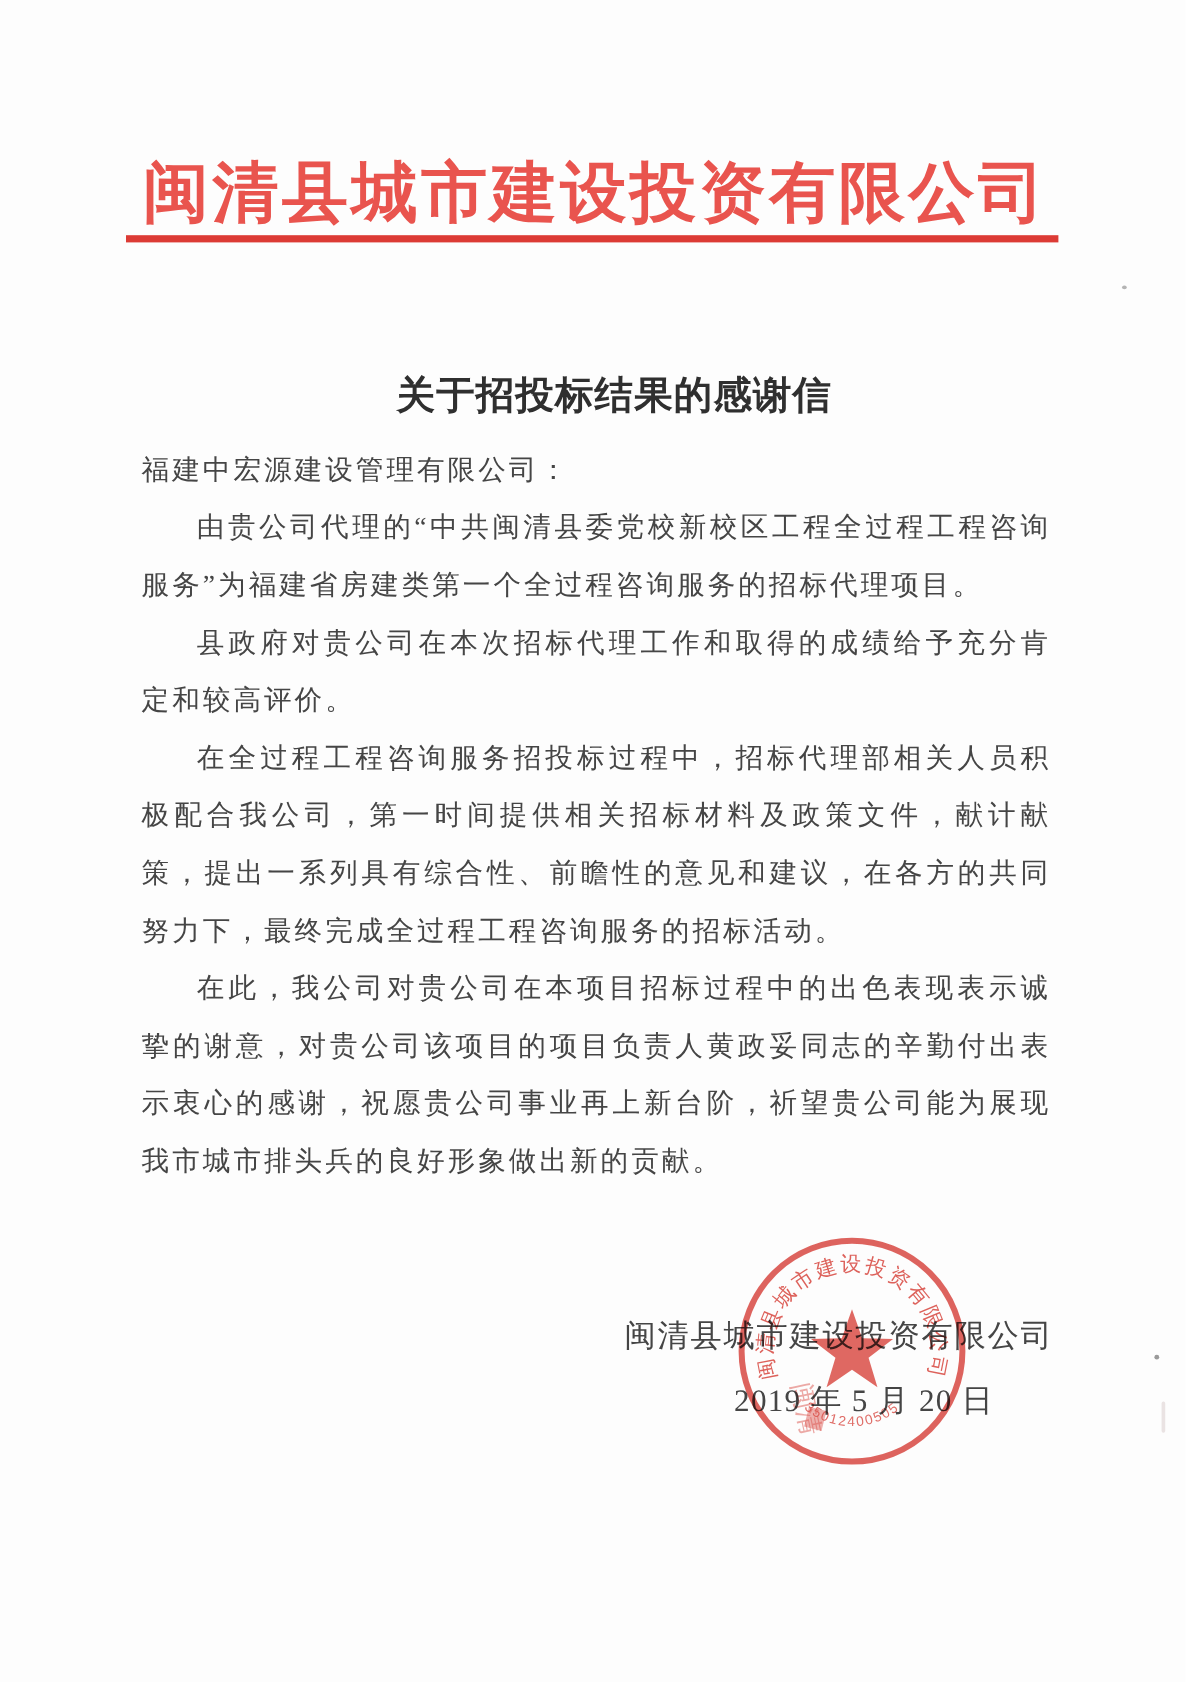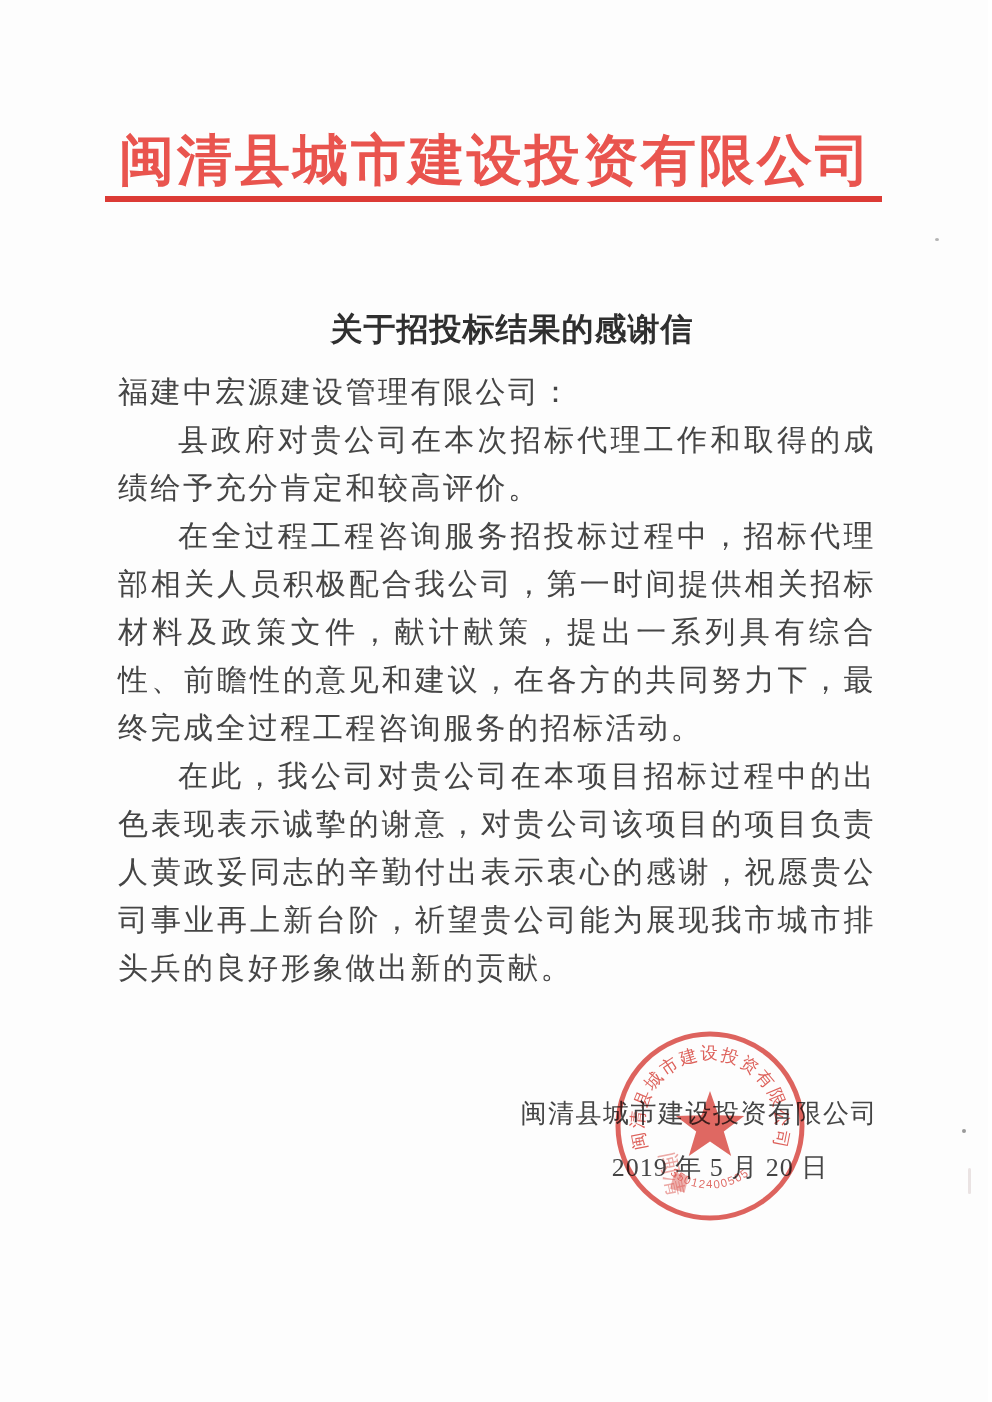--- a/index.html
+++ b/index.html
@@ -8,21 +8,21 @@
         background:#fdfdfd;font-family:"Liberation Serif",serif;color:#424242;}
   .letterhead{position:absolute;top:124px;left:0;width:992px;text-align:center;
         font-family:"Liberation Serif",serif;font-weight:700;font-size:55px;
         letter-spacing:3px;color:#e9544e;white-space:nowrap;}
   .letterhead-rule{position:absolute;top:196px;left:105px;width:777px;height:6px;
         background:#dc3b35;}
   .letter-title{position:absolute;top:292px;left:0;width:992px;text-align:center;
         font-family:"Liberation Sans",sans-serif;font-weight:700;font-size:32px;
         letter-spacing:1px;color:#2f2f2f;margin:16px;}
   .letter-body{position:absolute;top:368px;left:118px;width:758px;
-        font-size:30px;line-height:48px;letter-spacing:2.5px;
+        font-size:23px;line-height:48px;letter-spacing:2.5px;
         text-align:justify;color:#454545;font-family:Liberation Serif, serif;}
   .letter-body p{margin:0;}
   .para{text-indent:2em;}
   .signature{position:absolute;top:1096px;left:500px;width:378px;text-align:right;
         font-size:26px;letter-spacing:1.5px;color:#454545;white-space:nowrap;}
   .dateline{position:absolute;top:1150px;left:560px;width:320px;text-align:center;
         font-size:26px;letter-spacing:1px;color:#454545;white-space:nowrap;}
   .seal{position:absolute;top:1026px;left:610px;width:200px;height:200px;
         color:#d9453e;mix-blend-mode:multiply;opacity:0.92;}
   .speck{position:absolute;border-radius:50%;}
@@ -36,20 +36,21 @@
 <div class="page">
 
   <div class="letterhead">闽清县城市建设投资有限公司</div>
 
   <div class="letterhead-rule"></div>
 
   <h1 class="letter-title">关于招投标结果的感谢信</h1>
 
   <div class="letter-body">
     <p class="salut">福建中宏源建设管理有限公司：</p>
+    <p class="para">由贵公司代理的“中共闽清县委党校新校区工程全过程工程咨询服务”为福建省房建类第一个全过程咨询服务的招标代理项目。</p>
     <p class="para">县政府对贵公司在本次招标代理工作和取得的成绩给予充分肯定和较高评价。</p>
     <p class="para">在全过程工程咨询服务招投标过程中，招标代理部相关人员积极配合我公司，第一时间提供相关招标材料及政策文件，献计献策，提出一系列具有综合性、前瞻性的意见和建议，在各方的共同努力下，最终完成全过程工程咨询服务的招标活动。</p>
     <p class="para">在此，我公司对贵公司在本项目招标过程中的出色表现表示诚挚的谢意，对贵公司该项目的项目负责人黄政妥同志的辛勤付出表示衷心的感谢，祝愿贵公司事业再上新台阶，祈望贵公司能为展现我市城市排头兵的良好形象做出新的贡献。</p>
   </div>
 
   <div class="signature">闽清县城市建设投资有限公司</div>
 
   <div class="dateline">2019 年 5 月 20 日</div>
 
   <svg class="seal" viewBox="0 0 200 200" aria-hidden="true">

